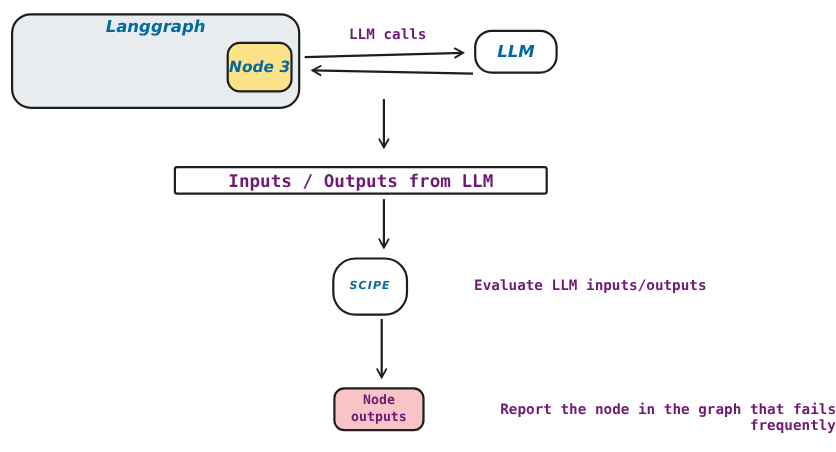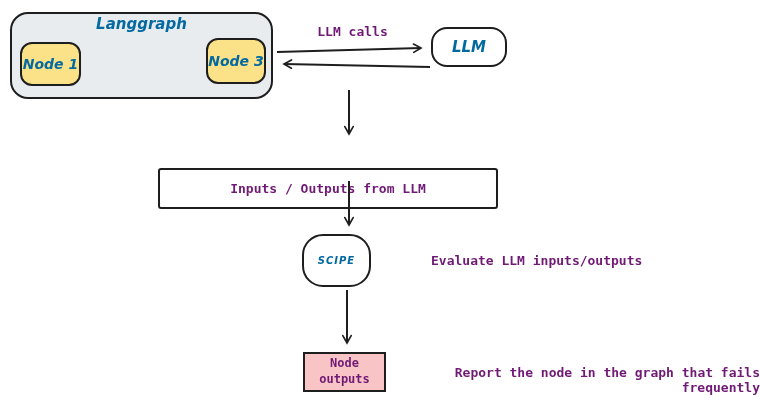--- a/index.html
+++ b/index.html
@@ -65,45 +65,45 @@
   }
   
   .llm-calls-label {
     position: absolute;
     left: 300px; top: 24px; width: 105px;
     text-align: center;
     font-size: 13px;
   }
   
   .io-box {
-    left: 158px; top: 168px; width: 340px; height: 41px;
+    left: 158px; top: 151px; width: 340px; height: 26px;
     background: #ffffff;
     border-radius: 3px;
-    font-size: 13px;
+    font-size: 16px;
   }
   
   .scipe-box {
     left: 302px; top: 234px; width: 69px; height: 53px;
     background: #ffffff;
     border-radius: 21px;
     border-width: 2.5px;
     font-size: 10px;
     letter-spacing: 1px;
   }
   .scipe-annotation {
     position: absolute;
     left: 398px; top: 253px;
     font-size: 13px;
     margin-left: 33px;
   }
   
   .failure-box {
     left: 303px; top: 352px; width: 83px; height: 40px;
     background: #f9c4c6;
-    border-radius: 0;
+    border-radius: 10px;
     font-size: 12px;
     line-height: 1.3;
     text-align: center;
     flex-direction: column;
   }
   .failure-annotation {
     position: absolute;
     left: 392px; top: 365px;
     font-size: 13px;
     text-align: right;
@@ -114,21 +114,20 @@
     pointer-events: none;
   }
 </style>
 </head>
 <body>
 
 <div class="canvas">
 
   <div class="shape lg-container"></div>
   <div class="hand lg-title">Langgraph</div>
-  <div class="shape node node-1 hand">Node 1</div>
   <div class="shape node node-3 hand">Node 3</div>
 
   <div class="shape llm-box hand">LLM</div>
 
   <div class="code llm-calls-label">LLM calls</div>
 
   <div class="shape io-box code">Inputs / Outputs from LLM</div>
 
   <div class="shape scipe-box hand">SCIPE</div>
   <div class="code scipe-annotation">Evaluate LLM inputs/outputs</div>

